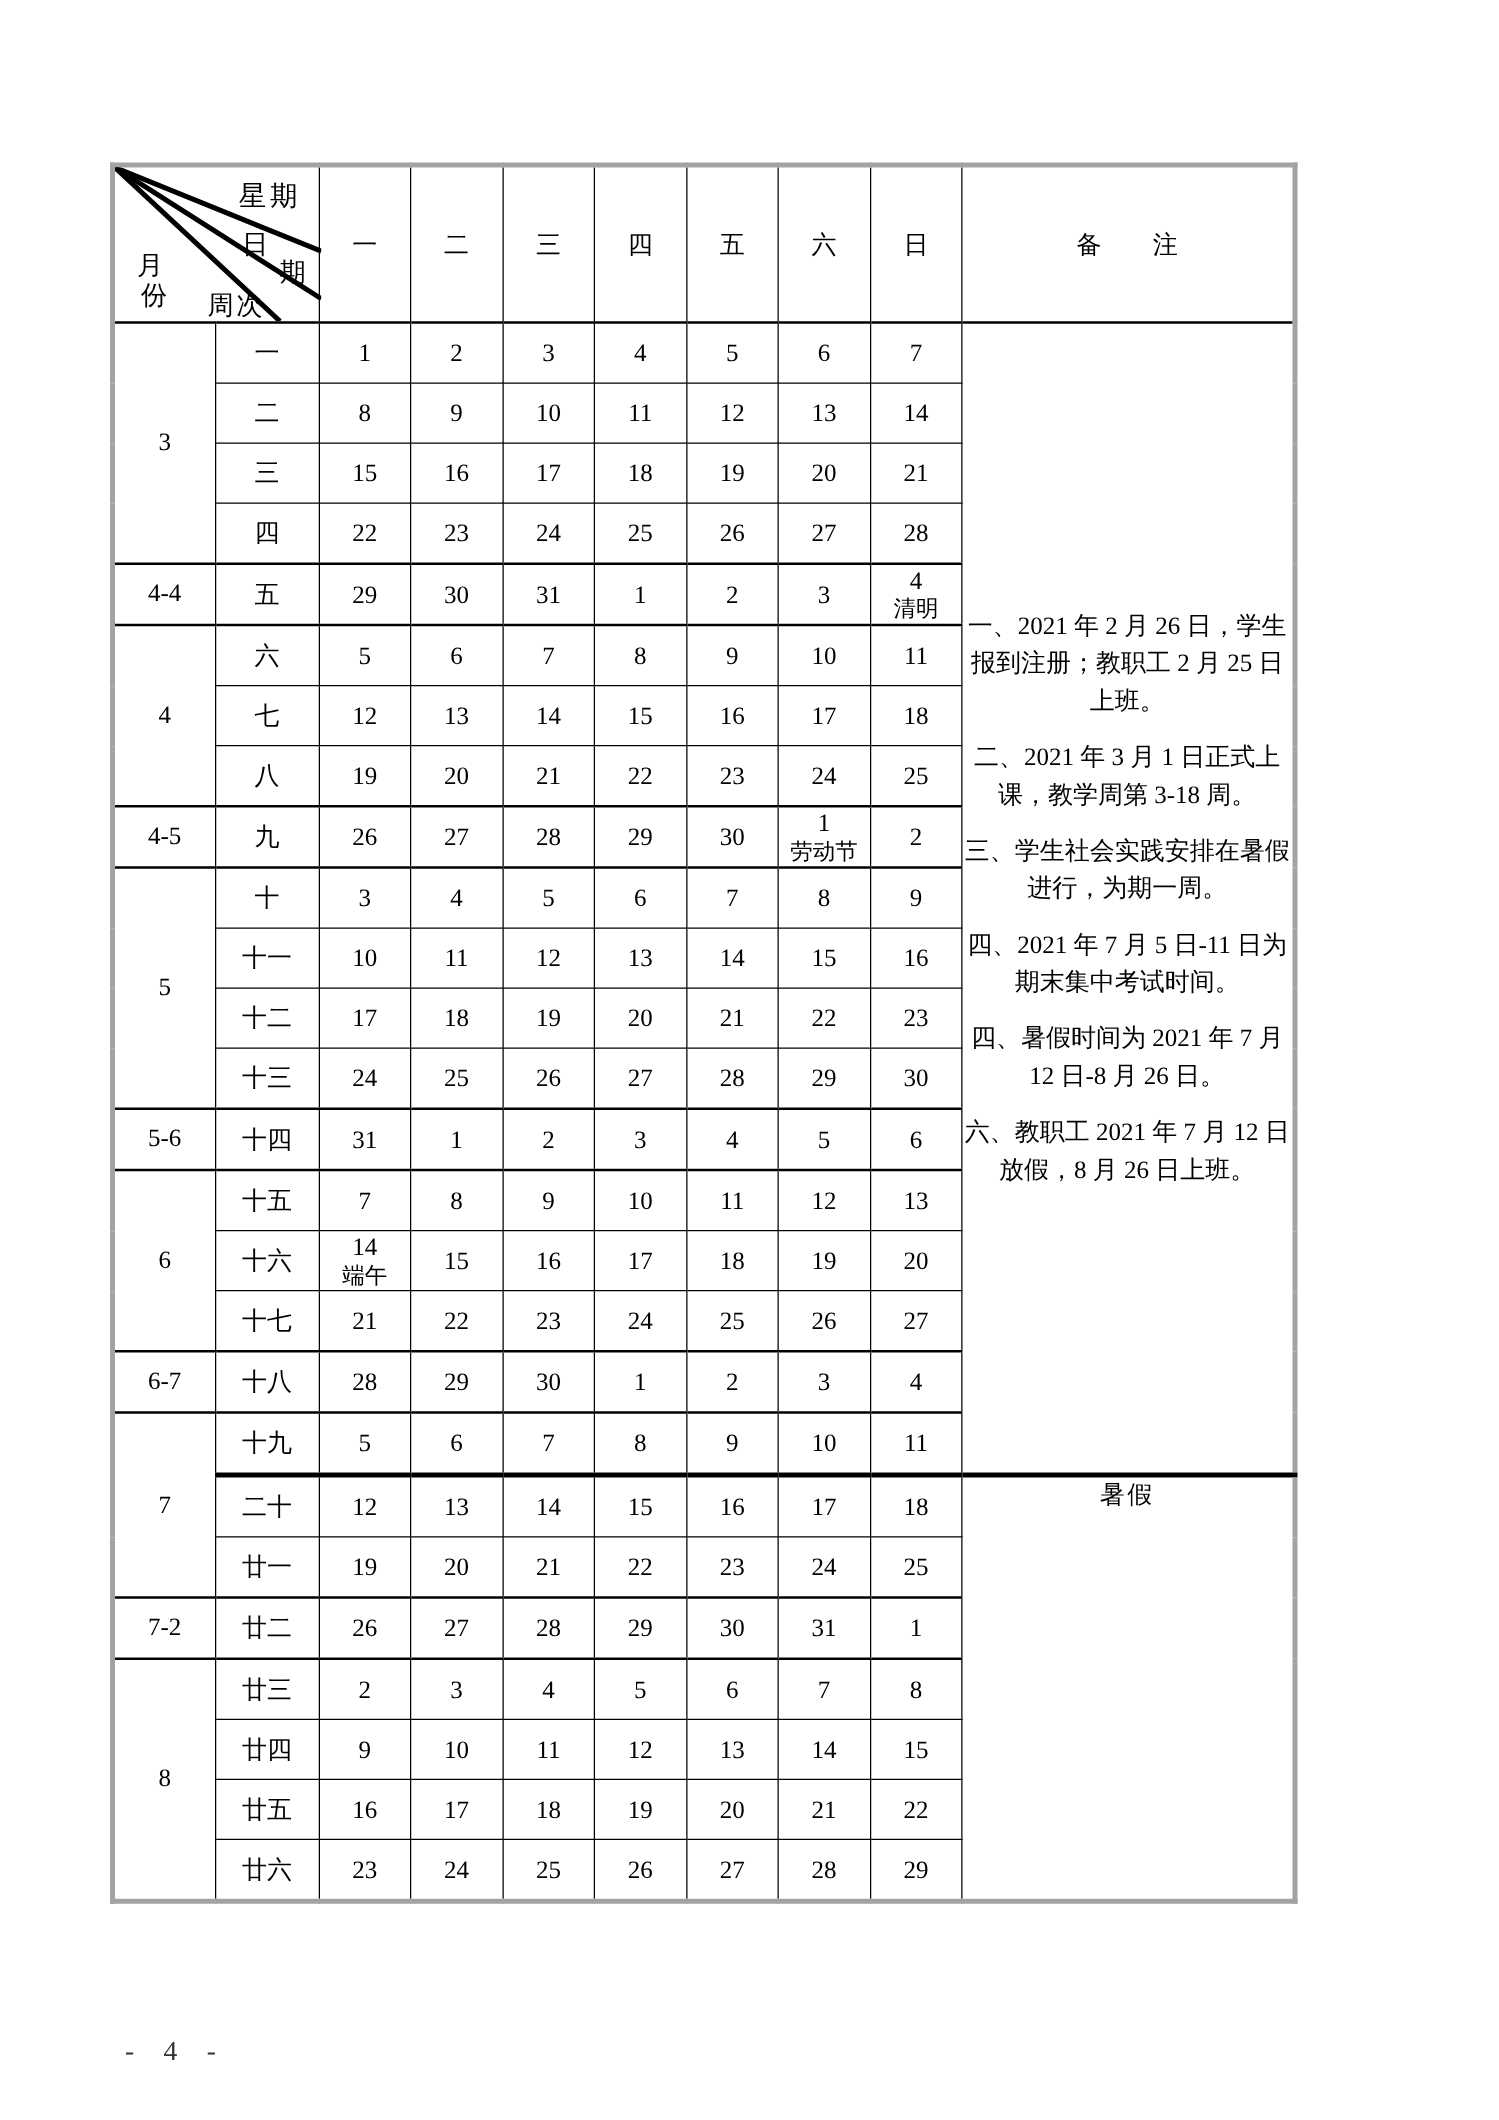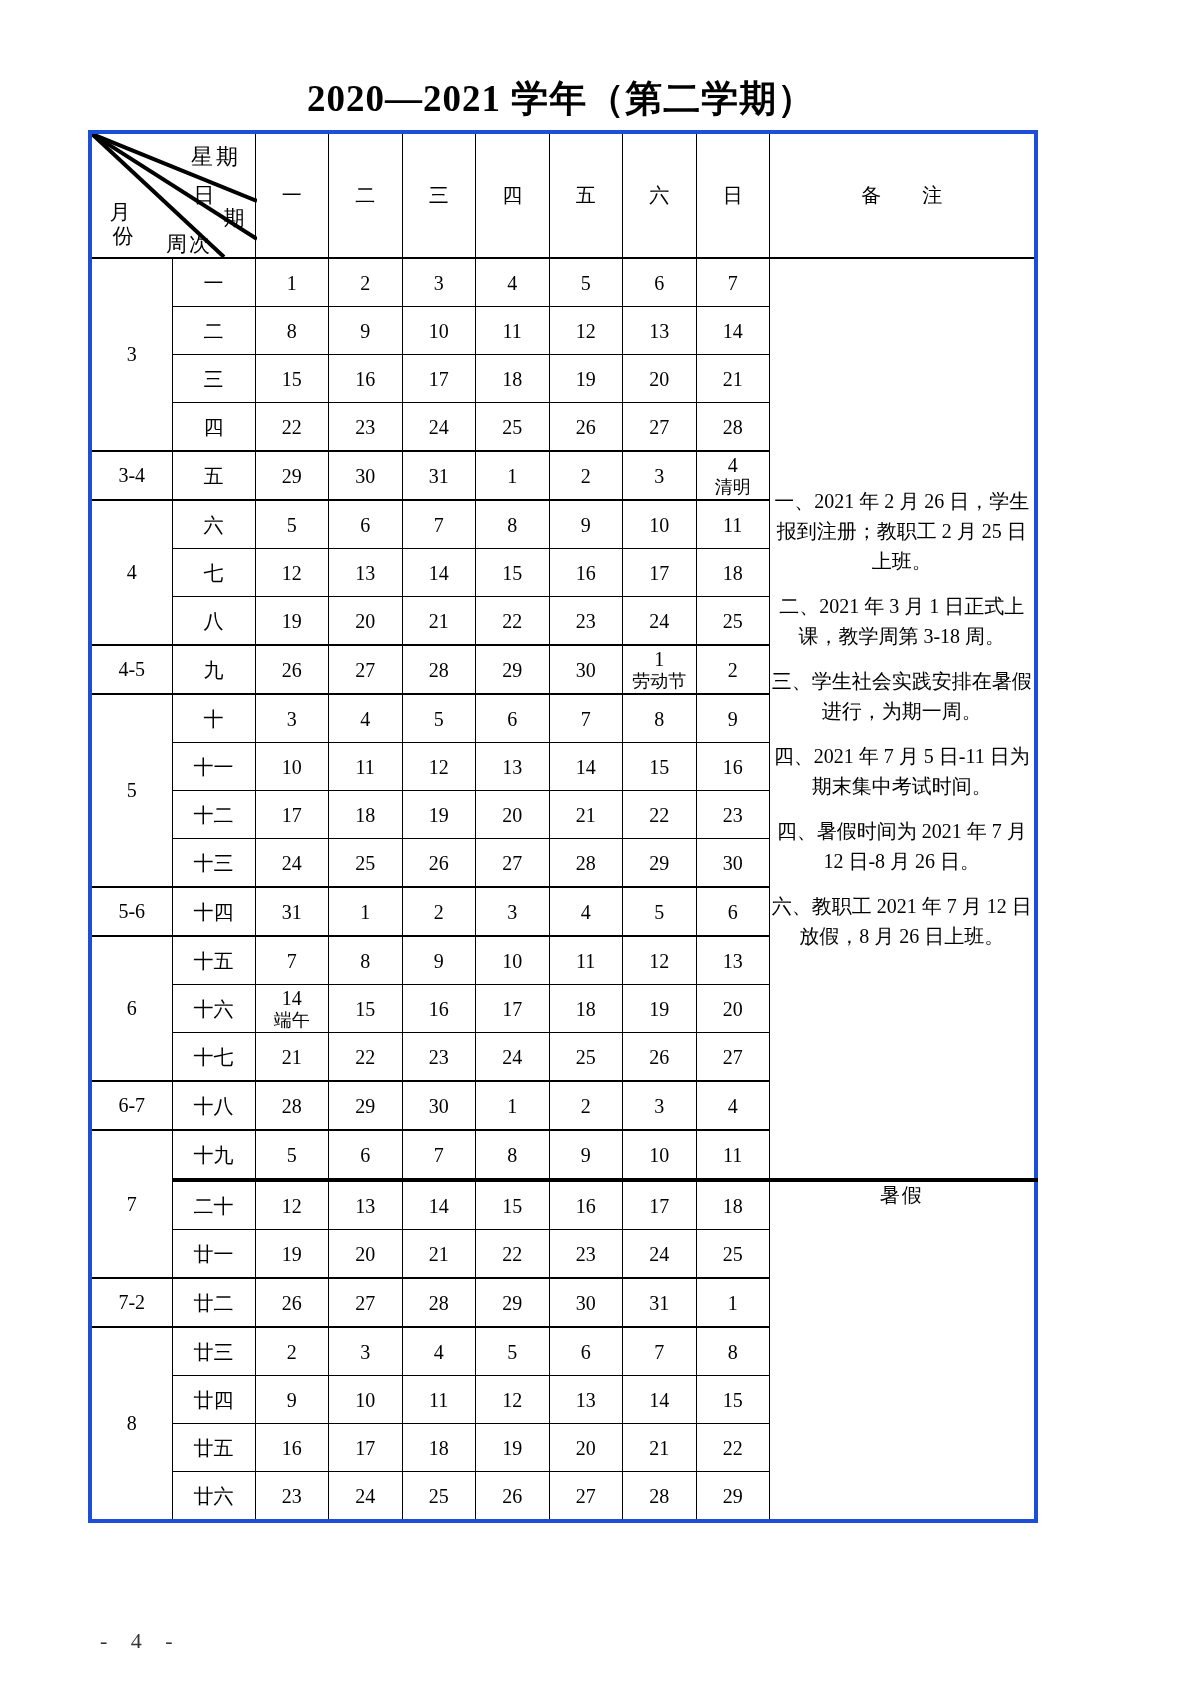--- a/index.html
+++ b/index.html
@@ -2,21 +2,21 @@
 <html><head>
 <meta charset="utf-8">
 <style>
   html,body{margin:0;padding:0;background:#ffffff;}
   #page{position:relative;width:1199px;height:1696px;background:#fff;
         font-family:"Liberation Serif","DejaVu Serif",serif;color:#000;}
   .title{position:absolute;left:88px;top:74px;width:946px;text-align:center;
          font-size:37px;font-weight:bold;letter-spacing:1px;}
   table.cal{position:absolute;left:88px;top:130px;width:946px;
             border-collapse:collapse;table-layout:fixed;
-            border:4px solid #1d4ed8;}
+            border:4px solid #a3a3a3;}
   table.cal th,table.cal td{border:1px solid #000;text-align:center;
             padding:0;font-size:20px;font-weight:normal;}
   thead th{height:123px;border-bottom:4px solid #000;}
   .corner{padding:0;}
   .corner svg{display:block;}
   td.week,td.day{height:47px;line-height:1.2;}
   td.month{font-weight:bold;font-size:20px;}
   .num{line-height:1.2;}
   .hol{line-height:1.2;font-size:18px;}
   tr.group-start > td{border-top:2.5px solid #000;}
@@ -30,21 +30,20 @@
   .day-header{letter-spacing:0;}
   .remark-header{letter-spacing:18px;text-indent:18px;}
   .pagenum{position:absolute;left:100px;top:1628px;font-size:22px;
            letter-spacing:9px;color:#333;}
 </style>
 </head>
 <body>
 
 <div id="page">
 
-  <div class="title">2020—2021 学年（第二学期）</div>
 
   <table class="cal">
     <colgroup>
       <col style="width:82px">
         <col style="width:83px">
       <col style="width:73.5px">
         <col style="width:73.5px">
         <col style="width:73.5px">
       <col style="width:73.5px">
         <col style="width:73.5px">
@@ -121,21 +120,21 @@
           <td class="week">四</td>
           <td class="day">22</td>
           <td class="day">23</td>
           <td class="day">24</td>
           <td class="day">25</td>
           <td class="day">26</td>
           <td class="day">27</td>
           <td class="day">28</td>
         </tr>
         <tr class="group-start">
-          <td class="month" rowspan="1">3-4</td>
+          <td class="month" rowspan="1">4-4</td>
           <td class="week">五</td>
           <td class="day">29</td>
           <td class="day">30</td>
           <td class="day">31</td>
           <td class="day">1</td>
           <td class="day">2</td>
           <td class="day">3</td>
           <td class="day">
             <div class="num">4</div>
             <div class="hol">清明</div>

